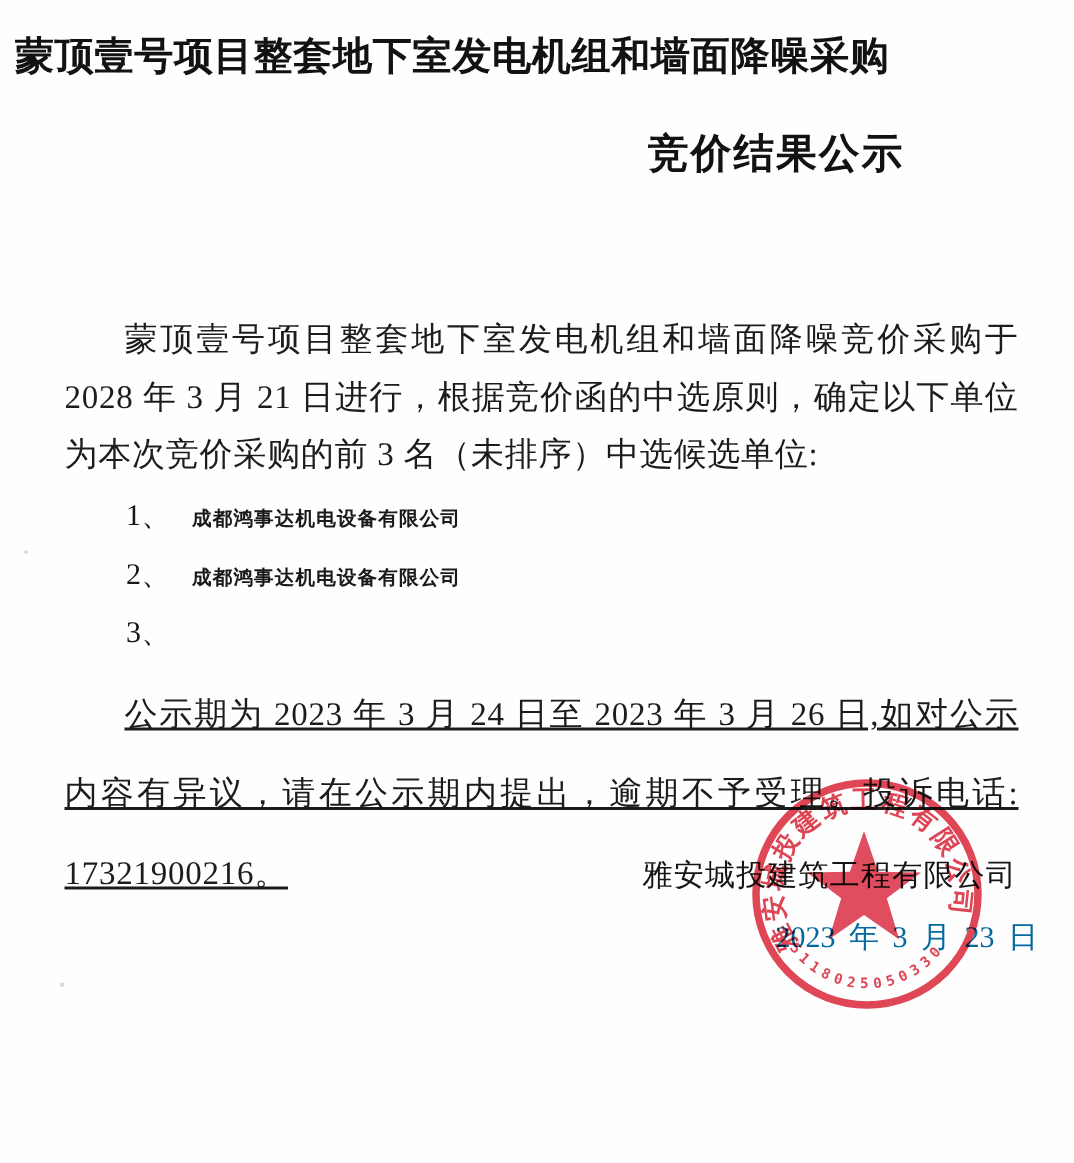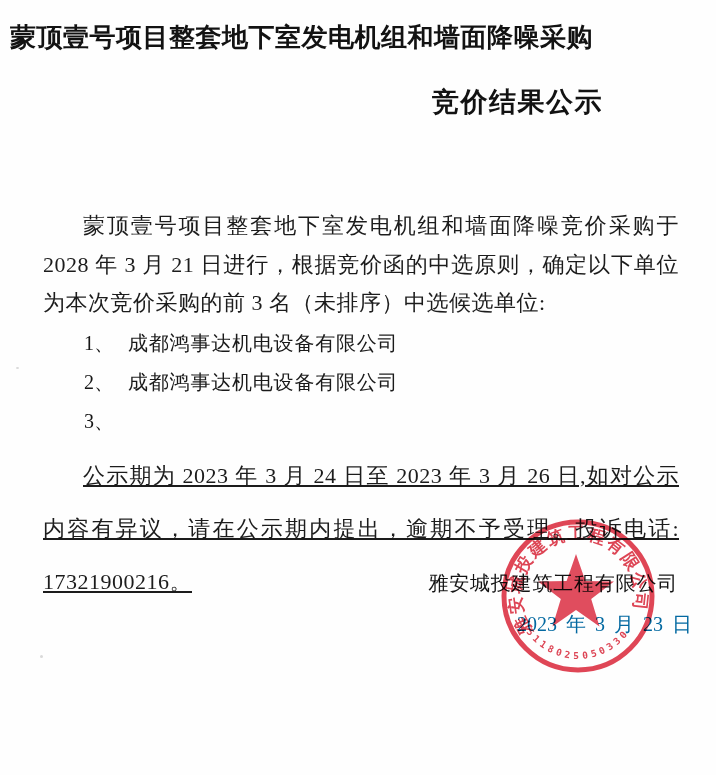--- a/index.html
+++ b/index.html
@@ -35,21 +35,21 @@
   }
   .para1{top:207px;line-height:38.5px;}
   .para2{top:449px;line-height:53px;text-decoration:underline;}
 
   .candidates{position:absolute;left:84px;top:330px;width:500px;}
   .candidate{display:flex;align-items:baseline;height:39px;}
   .candidate .num{
     font-family:"Liberation Serif","DejaVu Serif",serif;
     font-size:20px;min-width:44px;color:#161616;
   }
-  .candidate .name{font-size:20px;letter-spacing:0.8px;color:#1a1a1a;}
+  .candidate .name{font-size:13px;letter-spacing:0.8px;color:#1a1a1a;font-weight:bold;}
 
   .sig-company{
     position:absolute;right:38px;top:570px;
     font-size:20px;letter-spacing:0.8px;color:#141414;
   }
   .sig-date{
     position:absolute;right:24px;top:611px;
     font-size:20px;word-spacing:4px;color:#0369a1;
   }
 

